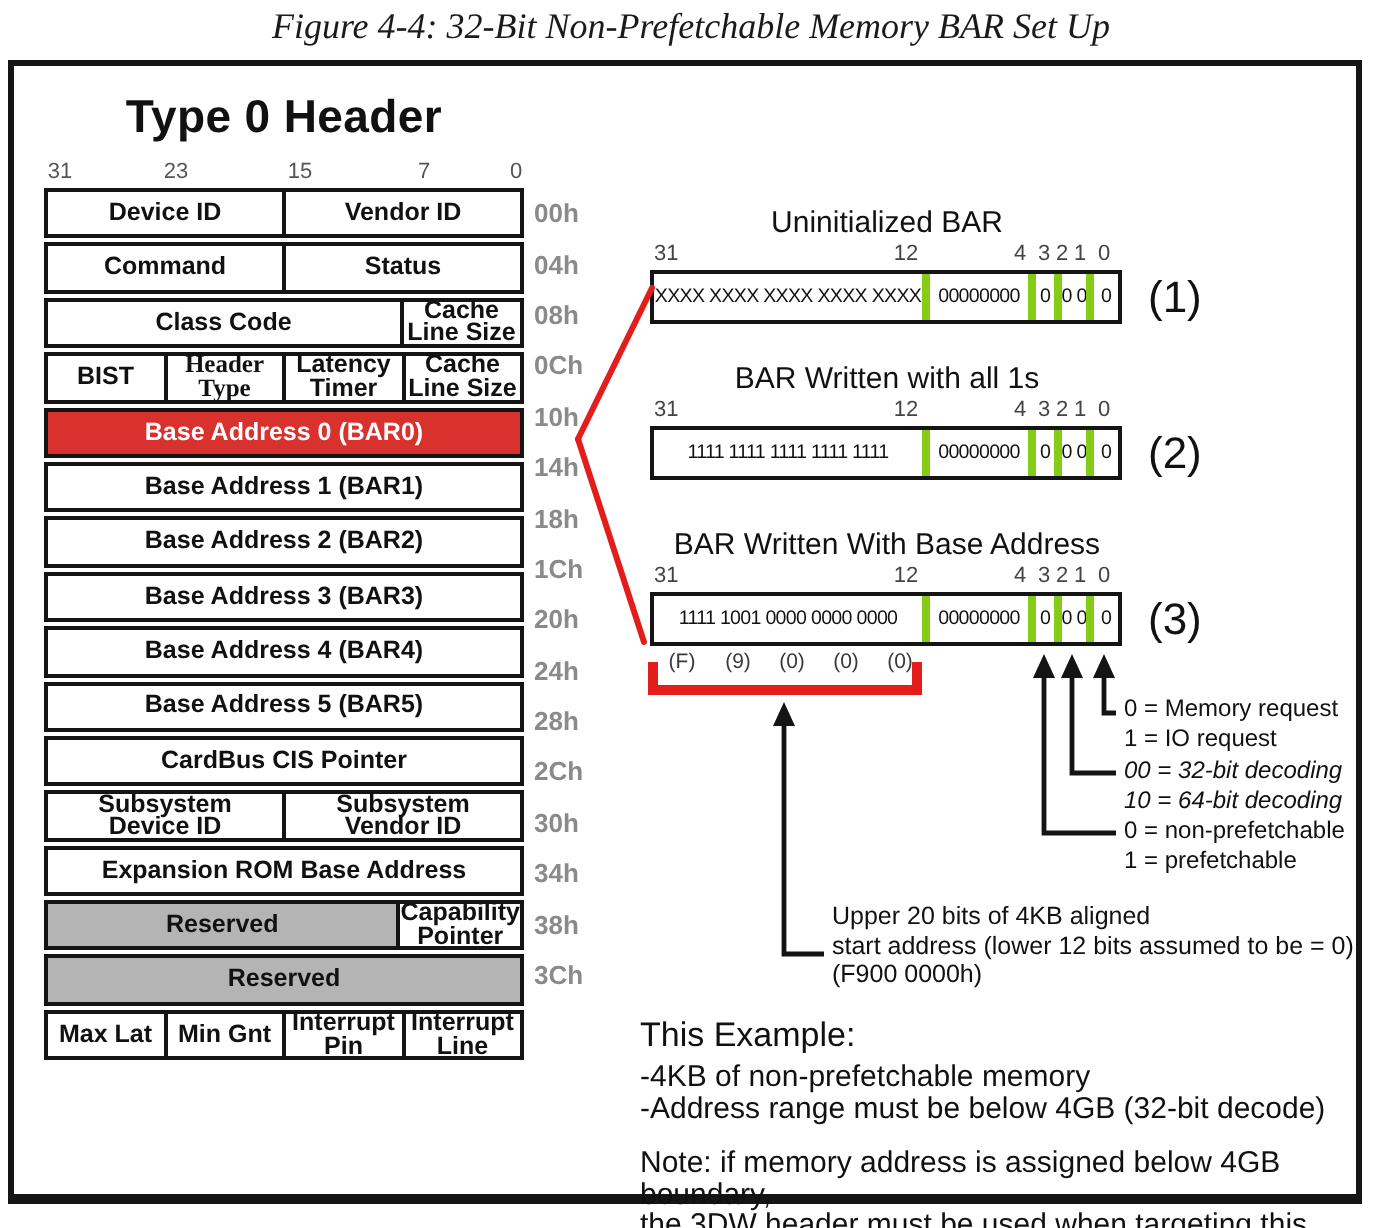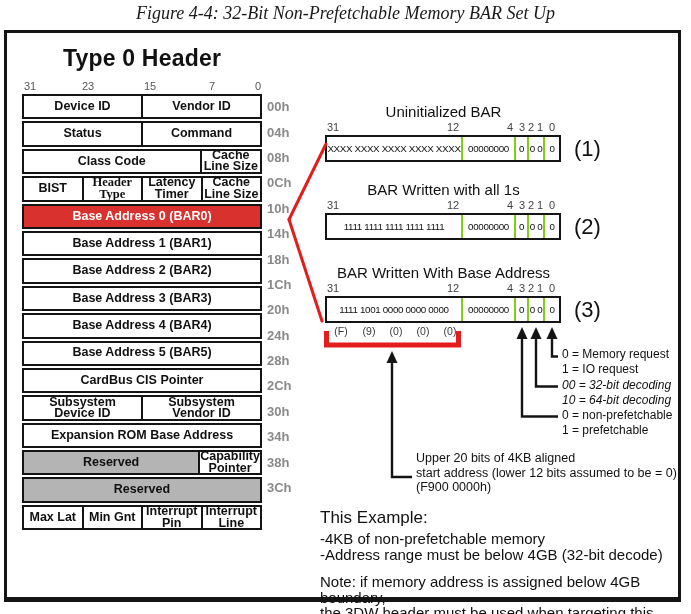--- a/index.html
+++ b/index.html
@@ -27,21 +27,21 @@
   .offset{height:25.4px;display:flex;align-items:center;font-size:13px;font-weight:bold;color:#8a8a8a;}
   
   .diag{position:absolute;left:0;width:555px;height:80px;}
   .diag-title{position:absolute;left:325px;top:0;width:237px;text-align:center;font-size:15px;}
   .diag-bits{position:absolute;left:325px;top:18px;width:237px;height:12px;font-size:11px;color:#444;}
   .diag-bits span{position:absolute;top:0;}
   .diag-box{position:absolute;left:325px;top:32px;display:flex;box-sizing:content-box;
         border:2.5px solid #141414;background:#fff;}
   .bar-cell{height:23px;box-sizing:border-box;display:flex;align-items:center;justify-content:center;
         font-size:9.8px;letter-spacing:-0.35px;white-space:nowrap;}
-  .bar-cell + .bar-cell{border-left:2px solid #84cc16;}
+  .bar-cell + .bar-cell{border-left:4px solid #84cc16;}
   .diag-num{position:absolute;left:574px;top:32px;height:28px;display:flex;align-items:center;font-size:22px;}
   .hexrow{position:absolute;left:0;top:61px;width:691px;height:12px;}
   .hexrow span{position:absolute;top:0;transform:translateX(-50%);font-size:10.5px;color:#3a3a3a;}
   
   .ann{position:absolute;font-size:12px;line-height:14.5px;}
   .ann-bit0{left:562px;top:347px;}
   .ann-bits21{left:562px;top:378px;font-style:italic;}
   .ann-bit3{left:562px;top:408px;}
   .ann-upper{left:416px;top:451px;font-size:12.5px;line-height:14.5px;}
   
@@ -73,22 +73,22 @@
       <span style="left: 128px;">15</span>
       <span style="left: 190px;">7</span>
       <span style="left: 236px;">0</span>
     </div>
   <div class="rows">
       <div class="row">
         <div class="cell" style="flex-grow: 2;">Device ID</div>
         <div class="cell" style="flex-grow: 2;">Vendor ID</div>
       </div>
       <div class="row">
+        <div class="cell" style="flex-grow: 2;">Command</div>
         <div class="cell" style="flex-grow: 2;">Status</div>
-        <div class="cell" style="flex-grow: 2;">Command</div>
       </div>
       <div class="row">
         <div class="cell" style="flex-grow: 3;">Class Code</div>
         <div class="cell" style="flex-grow: 1;">Cache
 Line Size</div>
       </div>
       <div class="row">
         <div class="cell" style="flex-grow: 1;">BIST</div>
         <div class="cell" style="flex-grow: 1; font-family: Liberation Serif, serif;">Header
 Type</div>

